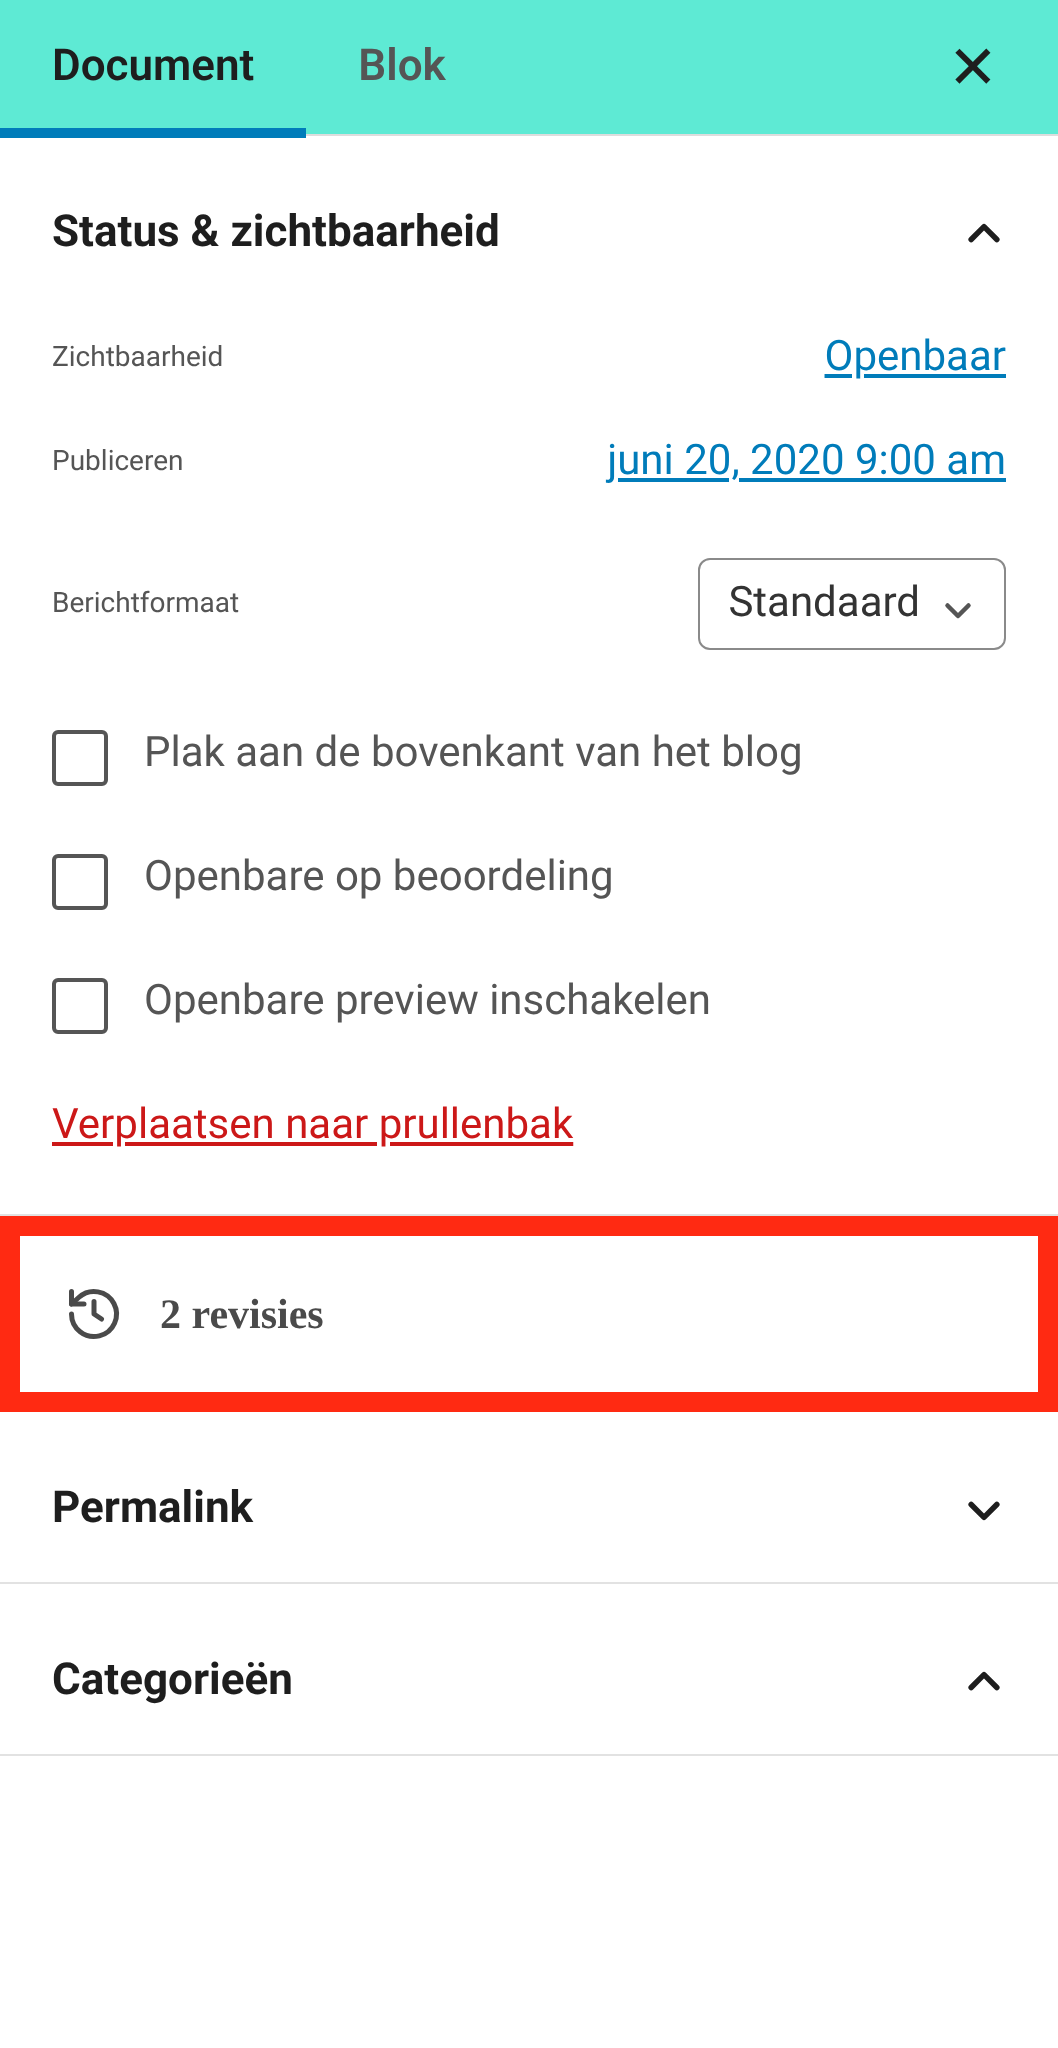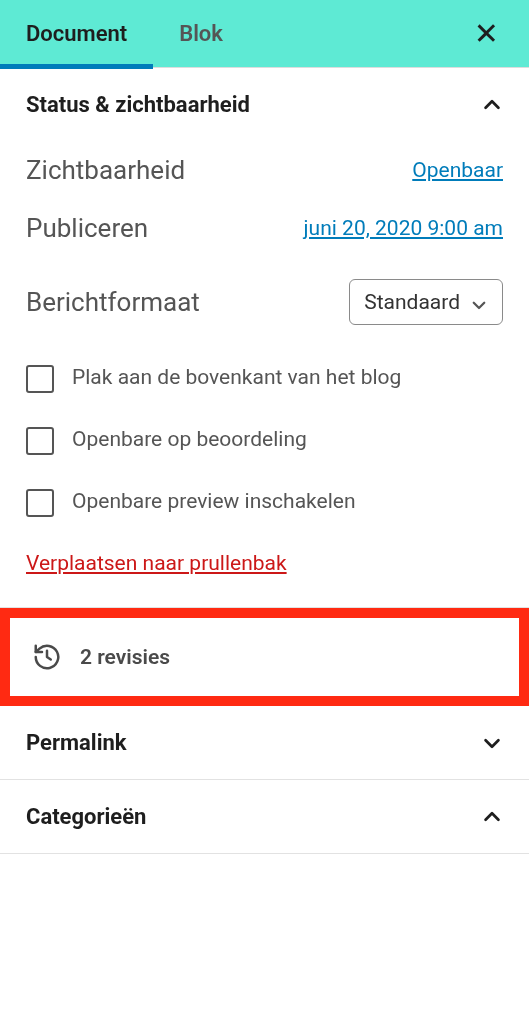--- a/index.html
+++ b/index.html
@@ -32,20 +32,21 @@
   .tabbar .close {
     margin-left: auto;
     font-size: 30px;
     font-weight: 400;
     color: #1e1e1e;
     cursor: pointer;
     padding: 10px;
   }
   .panel {
     border-bottom: 1px solid #e2e2e2;
+    margin-top: 12px;
   }
   .panel-header {
     display: flex;
     align-items: center;
     justify-content: space-between;
     padding: 24px 26px;
     cursor: pointer;
   }
   .panel-header .title {
     font-size: 22px;
@@ -61,21 +62,21 @@
   .panel-body {
     padding: 0 26px 24px 26px;
   }
   .row {
     display: flex;
     align-items: center;
     justify-content: space-between;
     padding: 14px 0;
   }
   .row .label {
-    font-size: 26px;
+    font-size: 14px;
     color: #555;
   }
   .link {
     color: #007cba;
     text-decoration: underline;
     font-size: 21px;
     cursor: pointer;
   }
   .select {
     display: flex;
@@ -132,20 +133,21 @@
   }
   .revisions .ricon {
     width: 30px;
     height: 30px;
     display: inline-flex;
   }
   .revisions .rtext {
     font-size: 21px;
     font-weight: 600;
     color: #4a4a4a;
+    font-family: Liberation Serif, serif;
   }
 </style>
 </head>
 <body>
 
 <div class="tabbar">
   <div class="tab active">Document</div>
   <div class="tab">Blok</div>
   <div class="close">✕</div>
 </div>

